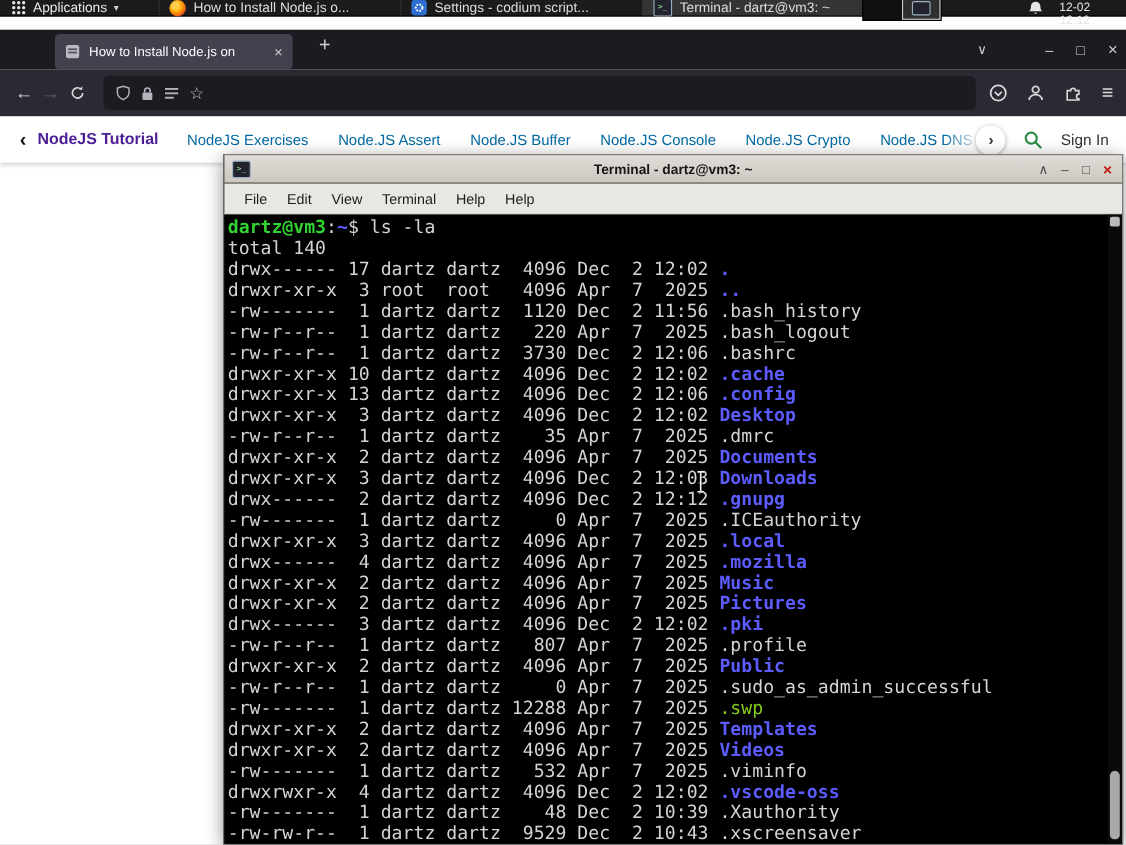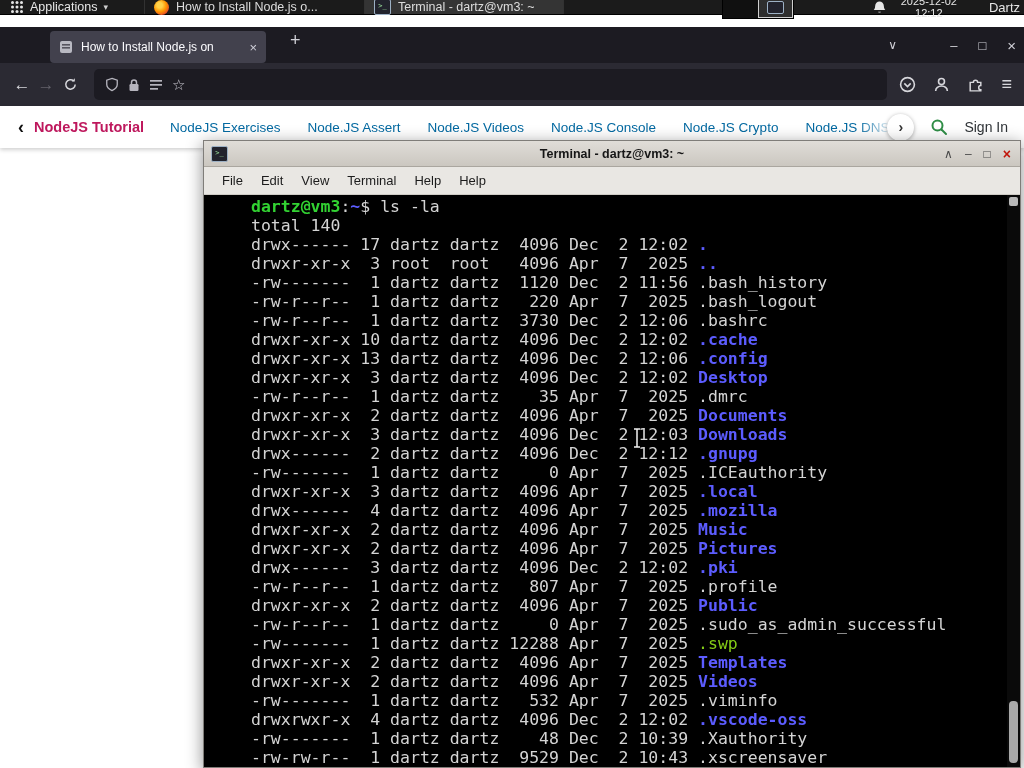--- a/index.html
+++ b/index.html
@@ -53,21 +53,21 @@
           align-items:center;padding:0 11px;gap:9px;color:#b9b8c1;font-size:13.5px;box-sizing:border-box;}
   .url-text{flex:1;white-space:nowrap;overflow:hidden;color:#bdbcc5;}
   .star{font-size:15px;color:#c9c8d1;}
   .nav-right{display:flex;align-items:center;gap:17px;color:#d7d7dc;margin-right:2px;}
   .nav-right .burger{font-size:18px;}
 
   .page{position:relative;height:662px;background:#fff;}
   .site-nav{display:flex;align-items:center;height:42px;padding:0 18px;background:#fff;
             box-shadow:0 2px 4px rgba(0,0,0,.18);position:relative;overflow:hidden;}
   .site-prev{font-weight:bold;font-size:18px;color:#111;margin-right:10px;}
-  .site-primary{font-weight:bold;font-size:14.5px;color:#be185d;margin-right:26px;white-space:nowrap;}
+  .site-primary{font-weight:bold;font-size:14.5px;color:#4c1d95;margin-right:26px;white-space:nowrap;}
   .site-links{display:flex;gap:27px;font-size:13.5px;color:#0369a1;white-space:nowrap;overflow:hidden;flex:1;}
   .site-right{position:absolute;right:0;top:0;height:100%;display:flex;align-items:center;gap:16px;
               padding:0 16px 0 30px;background:linear-gradient(90deg,rgba(255,255,255,0),#fff 22%);}
   .next-circle{width:27px;height:27px;border-radius:50%;background:#fff;box-shadow:0 1px 4px rgba(0,0,0,.35);
                display:flex;align-items:center;justify-content:center;font-size:14px;color:#333;font-weight:bold;}
   .signin{font-size:14px;color:#2f3337;font-weight:500;}
 
   
   .terminal{position:absolute;left:203px;top:140px;width:818px;height:628px;z-index:5;box-sizing:border-box;
             border:1px solid #7f7d79;box-shadow:0 4px 16px rgba(0,0,0,.45);display:flex;flex-direction:column;background:#000;}
@@ -76,21 +76,21 @@
   .titlebar .t-icon{margin-left:7px;z-index:1;}
   .title-text{position:absolute;left:0;right:0;text-align:center;font-weight:bold;font-size:12.5px;color:#161616;}
   .title-buttons{margin-left:auto;display:flex;gap:12px;padding-right:9px;z-index:1;font-size:12px;color:#4a4a4a;align-items:center;}
   .title-buttons .tclose{color:#c1170b;font-weight:bold;font-size:14px;}
   .menubar{height:27px;flex:0 0 27px;background:#e9e7e3;display:flex;align-items:center;padding-left:9px;
            font-size:13px;color:#1c1c1c;border-bottom:1px solid #cfccc6;}
   .menu-item{padding:0 9px;}
   .term-body{flex:1;background:#000;position:relative;overflow:hidden;
              font-family:"DejaVu Sans Mono","Liberation Mono",monospace;
              font-size:16.5px;line-height:19px;color:#d4d4d4;}
-  .term-lines{position:absolute;top:2px;left:3px;right:15px;white-space:pre;margin-left:44px;}
+  .term-lines{position:absolute;top:2px;left:3px;right:15px;white-space:pre;}
   .t-line{height:19px;}
   .t-green{color:#32d232;font-weight:bold;}
   .t-blue{color:#5c5cff;font-weight:bold;}
   .t-dim{color:#84cc16;}
   .term-scroll{position:absolute;top:0;right:0;bottom:0;width:13px;background:#0a0a0a;}
   .scroll-nub{position:absolute;top:2px;right:2px;width:9px;height:9px;background:#b9b9b9;border-radius:2px;}
   .term-thumb{position:absolute;right:2px;bottom:4px;width:9px;height:62px;background:#a9a9a9;border-radius:4px;}
 
   .ibeam{position:absolute;left:630px;top:427px;z-index:30;}
 </style>
@@ -116,20 +116,28 @@
       </svg>
       <span>Applications</span>
       <span class="caret">▾</span>
     </div>
 
     <div class="task-group">
       <div class="task-btn">
         <span class="ff-icon"></span>
         <span class="task-label">How to Install Node.js o...</span>
       </div>
+      <div class="task-btn">
+        <span class="settings-icon">
+          <svg width="10" height="10" viewBox="0 0 10 10">
+              <circle cx="5" cy="5" r="3" fill="none" stroke="#fff" stroke-width="1.8" stroke-dasharray="1.6 1.2"></circle>
+            </svg>
+        </span>
+        <span class="task-label">Settings - codium script...</span>
+      </div>
       <div class="task-btn active">
         <span class="term-mini">&gt;_</span>
         <span class="task-label">Terminal - dartz@vm3: ~</span>
       </div>
     </div>
 
     <div class="pager">
       <div class="pager-cell"></div>
       <div class="pager-cell active">
         <span class="term-mini" style="width:13px;height:11px;font-size:6px;line-height:9px;"></span>
@@ -214,21 +222,21 @@
       </div>
     </div>
 
     <div class="page">
       <div class="site-nav">
         <span class="site-prev">‹</span>
         <span class="site-primary">NodeJS Tutorial</span>
         <div class="site-links">
           <span>NodeJS Exercises</span>
           <span>Node.JS Assert</span>
-          <span>Node.JS Videos</span>
+          <span>Node.JS Buffer</span>
           <span>Node.JS Console</span>
           <span>Node.JS Crypto</span>
           <span>Node.JS DNS</span>
           <span>Node</span>
         </div>
         <div class="site-right">
           <span class="next-circle">
               <span>›</span>
             </span>
           <svg width="18" height="18" viewBox="0 0 18 18">

